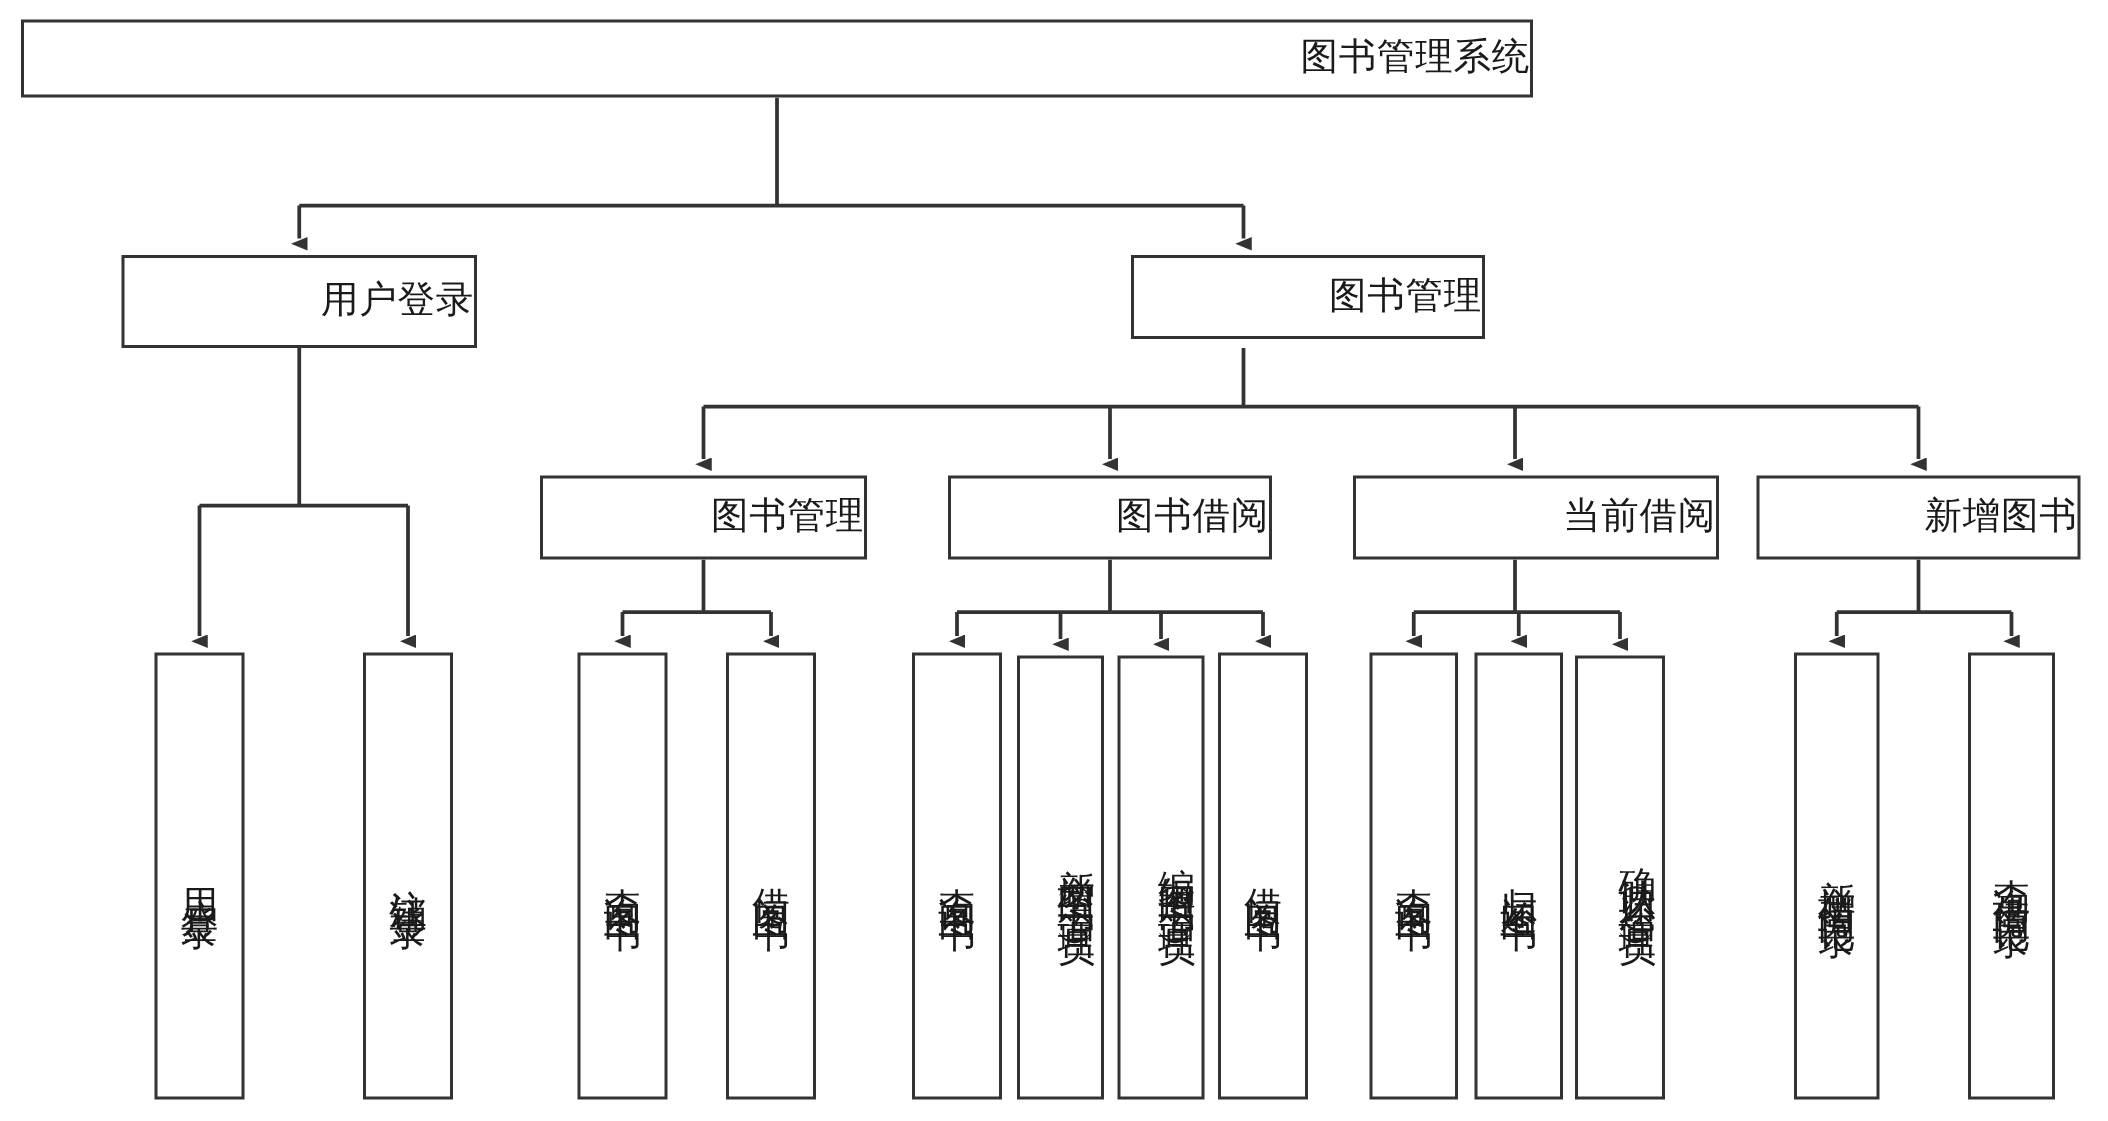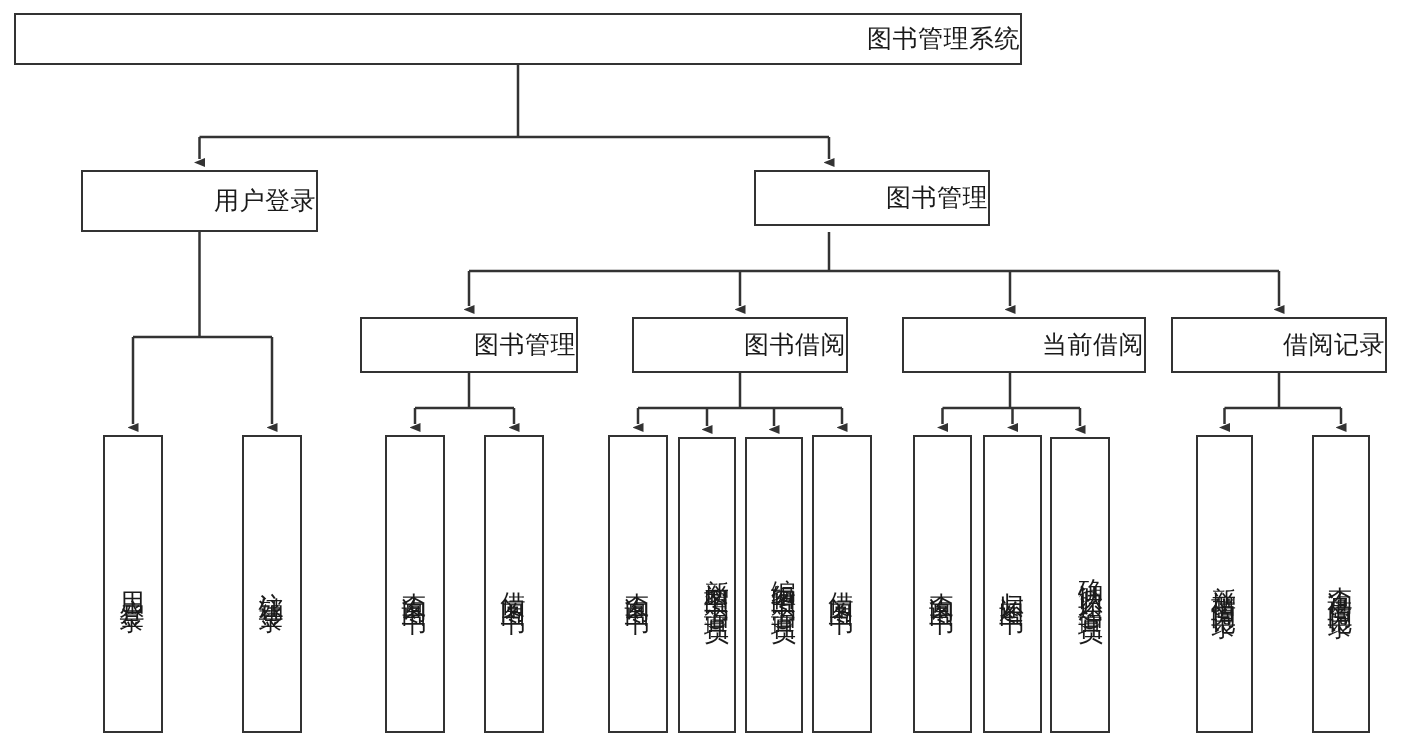--- a/index.html
+++ b/index.html
@@ -125,21 +125,21 @@
       <div class="node horizontal" style="left: 360px; top: 317px; width: 218px; height: 56px;">
         <span class="node-label">图书管理</span>
       </div>
       <div class="node horizontal" style="left: 632px; top: 317px; width: 216px; height: 56px;">
         <span class="node-label">图书借阅</span>
       </div>
       <div class="node horizontal" style="left: 902px; top: 317px; width: 244px; height: 56px;">
         <span class="node-label">当前借阅</span>
       </div>
       <div class="node horizontal" style="left: 1171px; top: 317px; width: 216px; height: 56px;">
-        <span class="node-label">借阅记录</span>
+        <span class="node-label">新增图书</span>
       </div>
       <div class="node vertical centered" style="left: 103px; top: 435px; width: 60px; height: 298px;">
         <span class="node-label">用户登录</span>
       </div>
       <div class="node vertical centered" style="left: 242px; top: 435px; width: 60px; height: 298px;">
         <span class="node-label">注销登录</span>
       </div>
       <div class="node vertical centered" style="left: 385px; top: 435px; width: 60px; height: 298px;">
         <span class="node-label">查询图书</span>
       </div>

